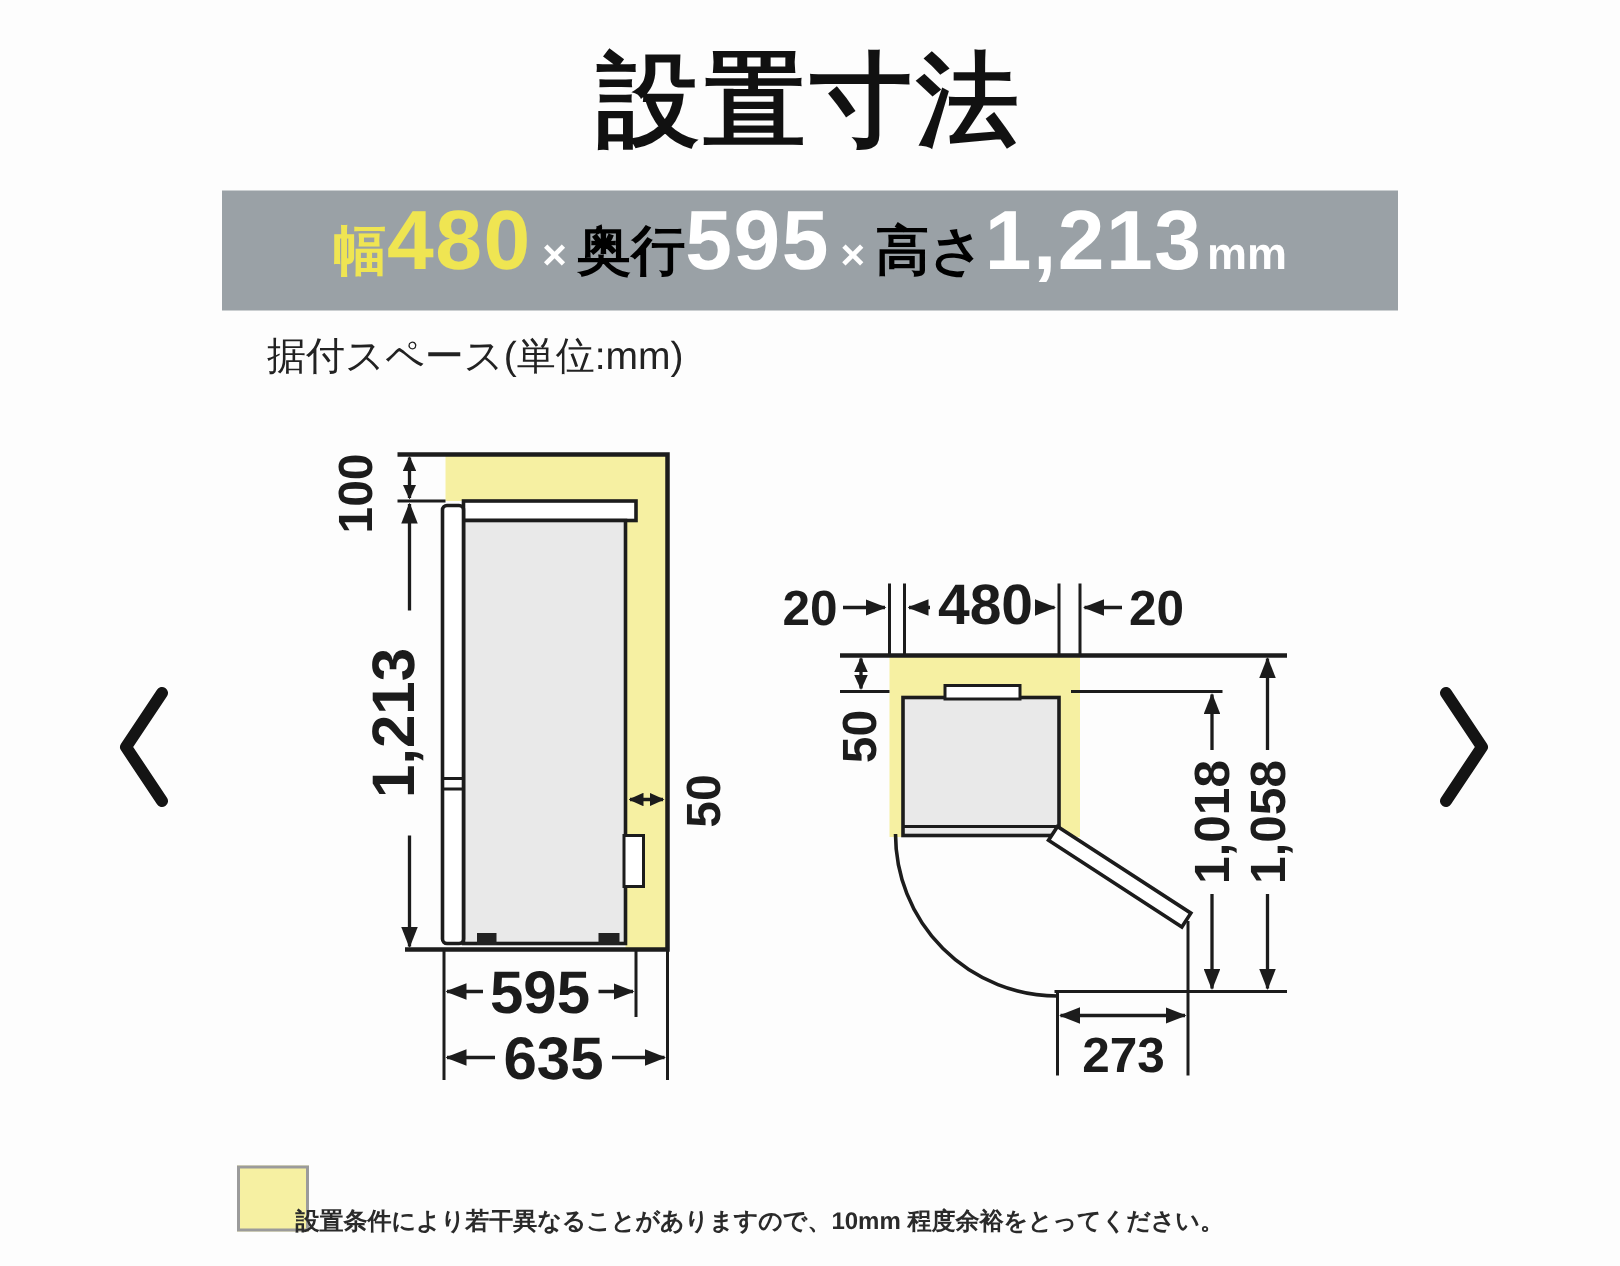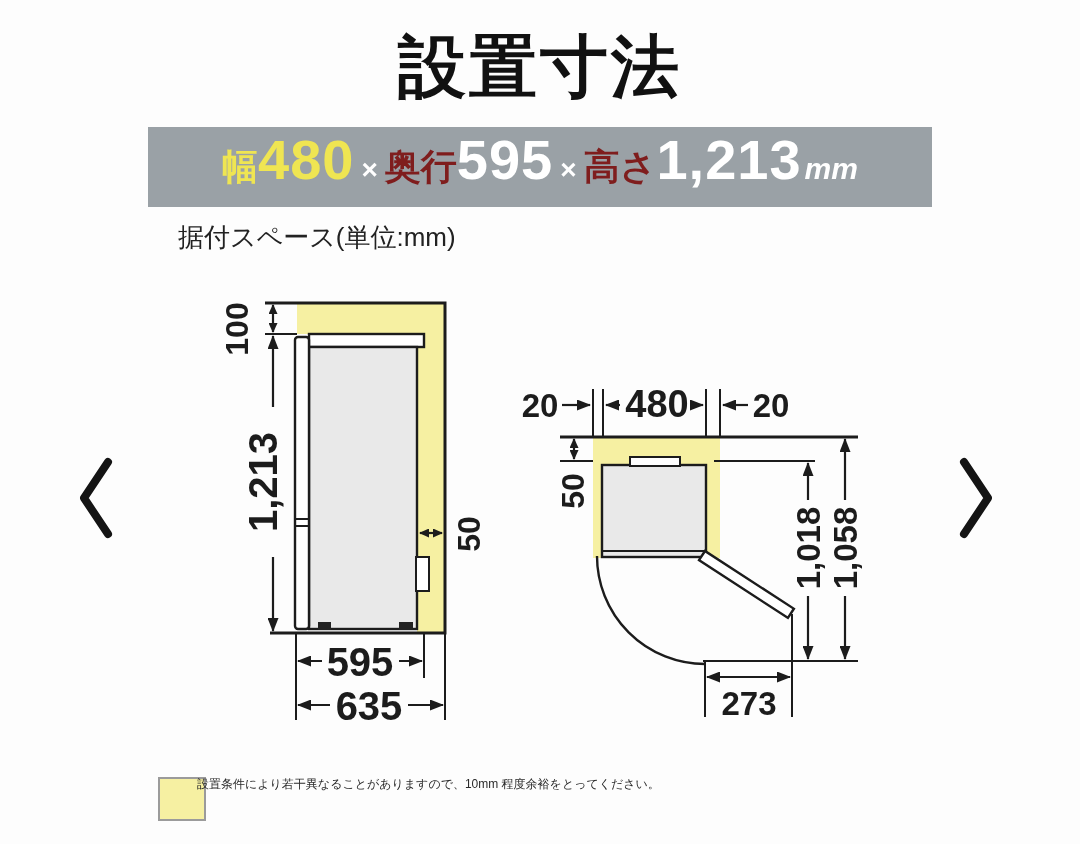--- a/index.html
+++ b/index.html
@@ -2,39 +2,39 @@
 <html><head>
 <meta charset="utf-8">
 <style>
   html,body{margin:0;padding:0;background:#fff;}
   .page{position:relative;width:1080px;height:844px;background:#fdfdfd;overflow:hidden;
         font-family:"Liberation Sans","DejaVu Sans",sans-serif;color:#1c1c1c;}
   .title{position:absolute;left:0;top:22px;width:1080px;text-align:center;
          font-size:68px;font-weight:900;letter-spacing:3px;color:#111;}
   .banner{position:absolute;left:148px;top:127px;width:784px;height:80px;background:#9aa1a6;
           display:flex;align-items:baseline;justify-content:center;}
-  .banner .kanji{font-size:36px;font-weight:700;color:#7f1d1d;}
+  .banner .kanji{font-size:36px;font-weight:700;color:#000000;}
   .banner .big{font-size:56px;font-weight:700;color:#fff;letter-spacing:1px;}
   .banner .times{font-size:28px;font-weight:700;color:#fff;margin:0 7px;}
-  .banner .unit{font-size:30px;font-weight:700;color:#fff;margin-left:3px;font-style:italic;}
+  .banner .unit{font-size:30px;font-weight:700;color:#fff;margin-left:3px;}
   .banner .hl{color:#efe552;}
   .sub-left{position:absolute;left:178px;top:220px;font-size:26px;color:#222;}
   .sub-right{position:absolute;left:712px;top:212px;color:#222;display:flex;align-items:baseline;}
   .sub-right .k{font-size:31px;font-weight:700;}
   .sub-right .v{font-size:38px;font-weight:700;margin:0 1px;}
   .diagram{position:absolute;}
   text.dim{font-family:"Liberation Sans","DejaVu Sans",sans-serif;font-weight:700;fill:#1c1c1c;
            text-anchor:middle;dominant-baseline:central;}
   .sz32{font-size:32px;} .sz33{font-size:33px;} .sz38{font-size:38px;} .sz40{font-size:40px;}
   .navbtn{position:absolute;width:48px;height:96px;background:transparent;border:none;padding:0;cursor:pointer;}
   .nav-left{left:72px;top:452px;} .nav-right{left:952px;top:452px;}
   .legend-swatch{position:absolute;left:158px;top:777px;width:48px;height:44px;
                  background:#f6f0a2;border:2px solid #9b9b9b;box-sizing:border-box;}
   .legend-line1{position:absolute;left:216px;top:775px;font-size:20px;color:#2a2a2a;}
-  .legend-line2{position:absolute;left:197px;top:776px;font-size:12px;color:#2a2a2a;}
+  .legend-line2{position:absolute;left:197px;top:804px;font-size:16px;color:#2a2a2a;font-weight:bold;}
 </style>
 </head>
 <body>
 
 <div class="page">
 
   <div class="title">設置寸法</div>
 
   <div class="banner">
     <span class="kanji hl">幅</span>

